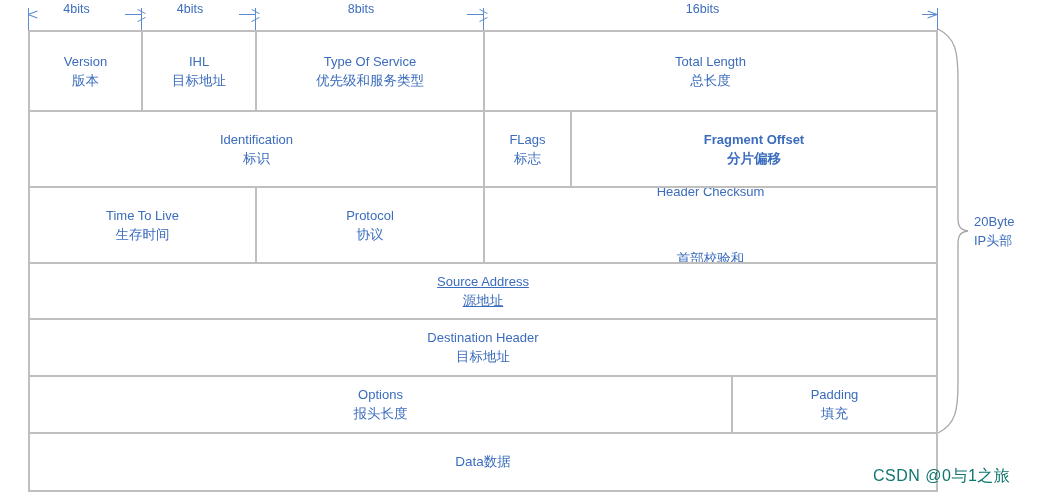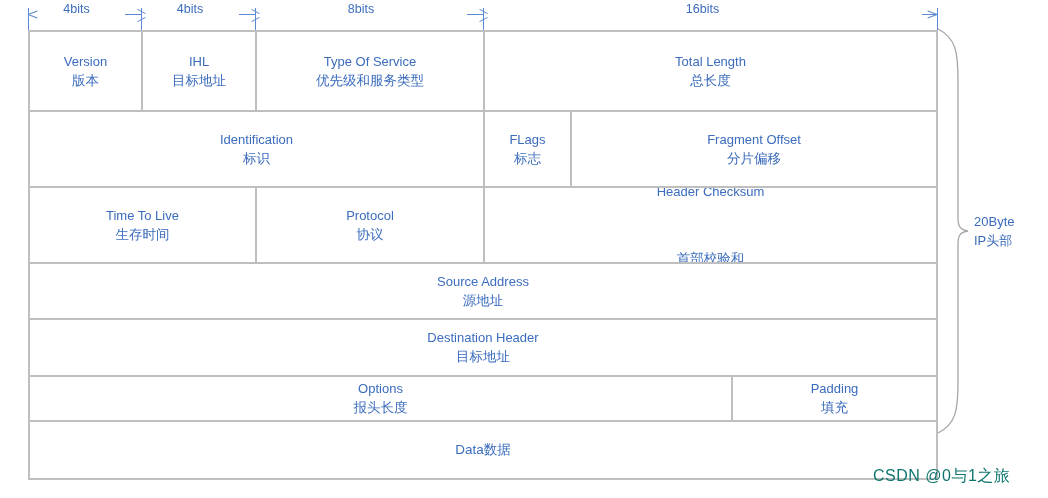--- a/index.html
+++ b/index.html
@@ -238,21 +238,21 @@
 
     <div class="row" style="height:76px;">
       <div class="cell" style="width:455px;">
         <div class="en">Identification</div>
         <div class="zh">标识</div>
       </div>
       <div class="cell" style="width:87px;">
         <div class="en">FLags</div>
         <div class="zh">标志</div>
       </div>
-      <div class="cell" style="flex:1 1 auto;">
+      <div class="cell" style="flex:1 1 auto;font-weight:bold;">
         <div class="en">Fragment Offset</div>
         <div class="zh">分片偏移</div>
       </div>
     </div>
 
     <div class="row" style="height:76px;">
       <div class="cell" style="width:227px;">
         <div class="en">Time To Live</div>
         <div class="zh">生存时间</div>
       </div>
@@ -260,34 +260,34 @@
         <div class="en">Protocol</div>
         <div class="zh">协议</div>
       </div>
       <div class="cell" style="flex:1 1 auto;gap:48px;">
         <div class="en">Header Checksum</div>
         <div class="zh">首部校验和</div>
       </div>
     </div>
 
     <div class="row" style="height:56px;">
-      <div class="cell" style="flex:1 1 auto;">
+      <div class="cell" style="flex:1 1 auto;text-decoration:underline;">
         <div class="en">Source Address</div>
         <div class="zh">源地址</div>
       </div>
     </div>
 
     <div class="row" style="height:57px;">
       <div class="cell" style="flex:1 1 auto;">
         <div class="en">Destination Header</div>
         <div class="zh">目标地址</div>
       </div>
     </div>
 
-    <div class="row" style="height:45px;">
+    <div class="row" style="height:57px;">
       <div class="cell" style="width:703px;">
         <div class="en">Options</div>
         <div class="zh">报头长度</div>
       </div>
       <div class="cell" style="flex:1 1 auto;">
         <div class="en">Padding</div>
         <div class="zh">填充</div>
       </div>
     </div>
 

